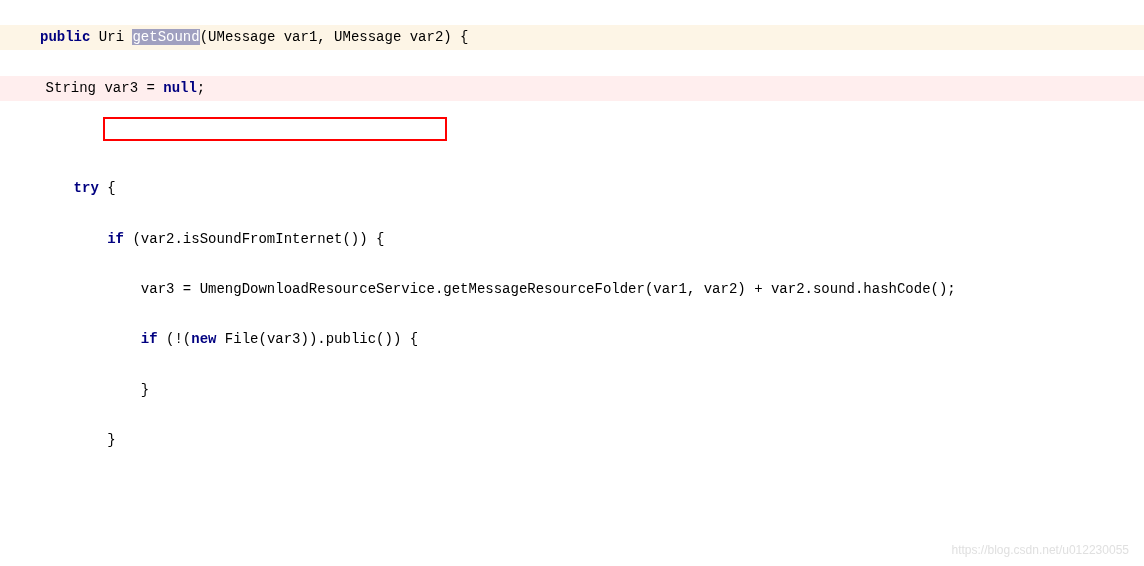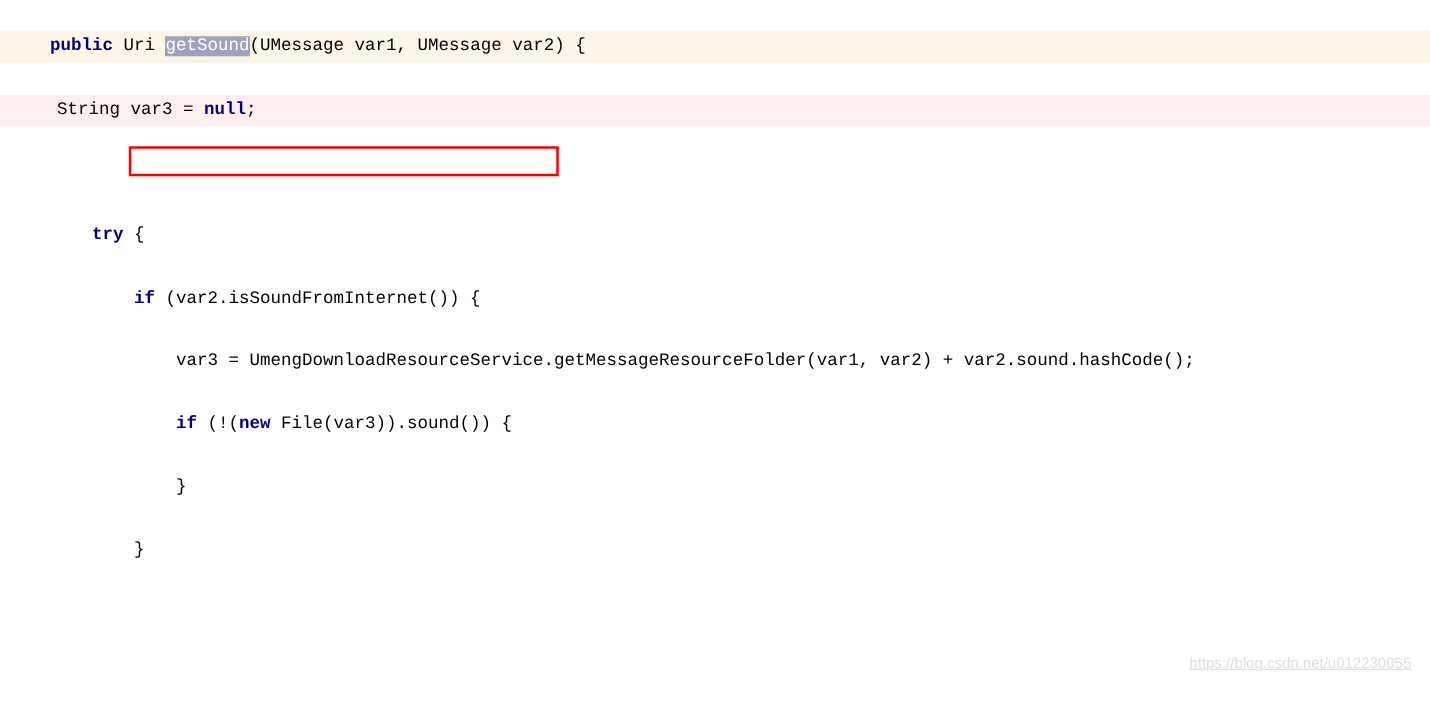--- a/index.html
+++ b/index.html
@@ -43,45 +43,44 @@
       color: #ffffff;
       text-align: center;
     }
     .highlight-box {
       position: absolute;
       border: 2px solid #ff0000;
       pointer-events: none;
     }
     .watermark {
       position: absolute;
-      bottom: 24px;
+      bottom: 4px;
       right: 15px;
       color: #e0e0e0;
       font-size: 12px;
       font-family: Arial, sans-serif;
-      text-decoration: underline;
     }
     .hl-box-1 {
       left: 103px;
       top: 117px;
       width: 344px;
       height: 24px;
     }
   </style>
 </head>
 <body>
 
 <div class="code-container">
 <div class="line line-highlight-1"><span class="kw">public</span> <span>Uri</span> <span class="method-highlight">getSound</span><span>(UMessage var1, UMessage var2) {</span></div>
 <div class="line line-highlight-2">    <span>String</span> <span>var3 = </span><span class="kw">null</span><span>;</span></div>
 <div class="line"> </div>
 <div class="line">    <span class="kw">try</span><span> {</span></div>
 <div class="line">        <span class="kw">if</span><span> (var2.isSoundFromInternet()) {</span></div>
 <div class="line">            <span>var3 = UmengDownloadResourceService.getMessageResourceFolder(var1, var2) + var2.sound.hashCode();</span></div>
-<div class="line">            <span class="kw">if</span><span> (!(</span><span class="kw">new</span><span> File(var3)).sound()) {</span></div>
+<div class="line">            <span class="kw">if</span><span> (!(</span><span class="kw">new</span><span> File(var3)).public()) {</span></div>
 <div class="line">            <span>}</span></div>
 <div class="line">        <span>}</span></div>
 <div class="line"> </div>
 
 
 
 
 
 
 

